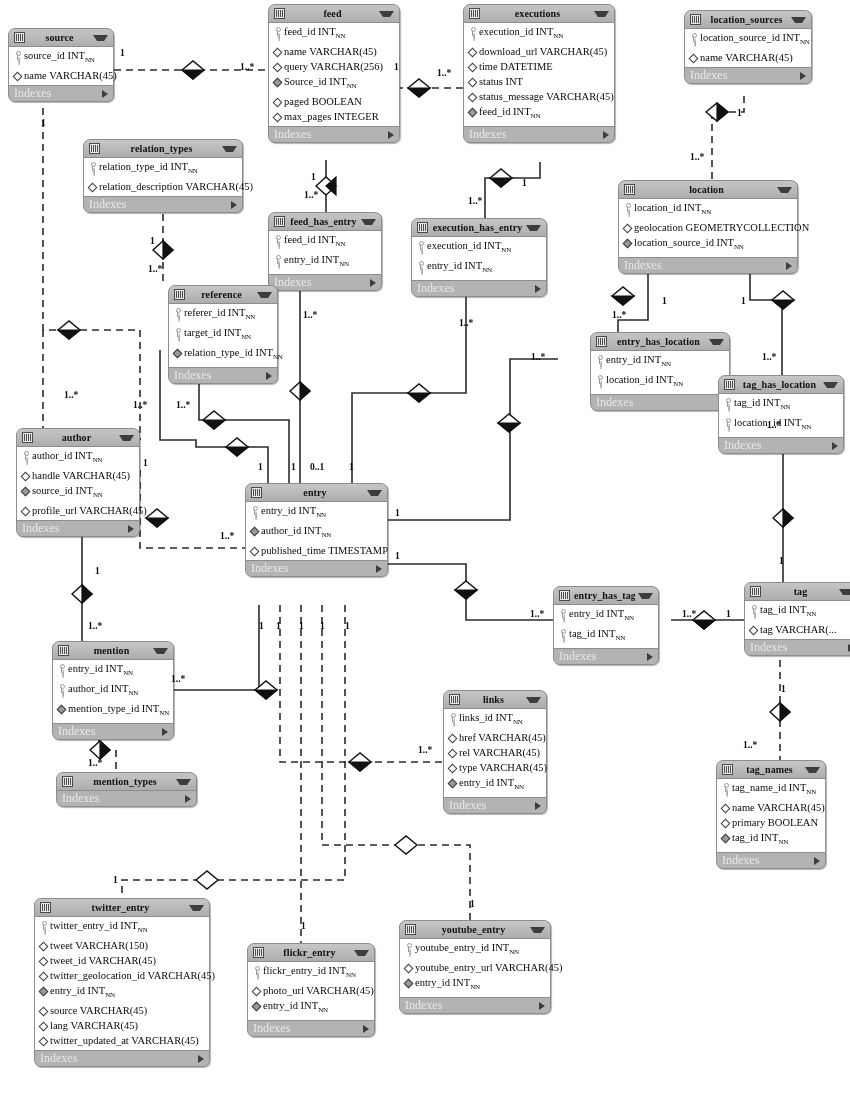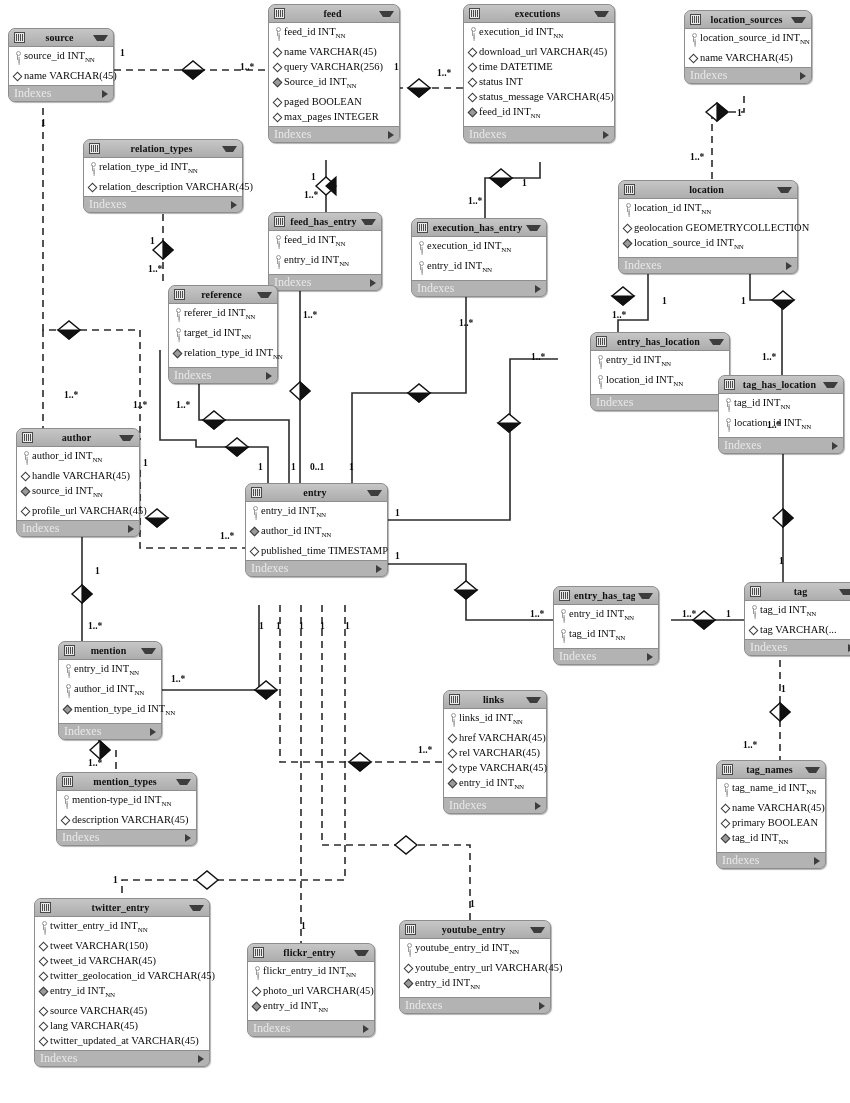--- a/index.html
+++ b/index.html
@@ -537,21 +537,21 @@
           <div class="col">
             <span class="k"><span class="g d"></span></span>
             <span class="ct">tag VARCHAR(...</span>
           </div>
         </div>
         <div class="ix">
           <span class="ixl">Indexes</span>
           <span class="arw"></span>
         </div>
       </div>
-      <div class="tbl" style="left: 58px; top: 641px; width: 104px;">
+      <div class="tbl" style="left: 52px; top: 641px; width: 122px;">
         <div class="hd">
           <span class="gico"></span>
           <span class="tname">mention</span>
           <span class="car"></span>
         </div>
         <div class="bd">
           <div class="col">
             <span class="k"><span class="g pk"></span></span>
             <span class="ct">entry_id INT<span class="nn">NN</span></span>
           </div>
@@ -629,30 +629,20 @@
         <div class="ix">
           <span class="ixl">Indexes</span>
           <span class="arw"></span>
         </div>
       </div>
       <div class="tbl" style="left: 56px; top: 772px; width: 141px;">
         <div class="hd">
           <span class="gico"></span>
           <span class="tname">mention_types</span>
           <span class="car"></span>
-        </div>
-        <div class="bd">
-          <div class="col">
-            <span class="k"><span class="g pk"></span></span>
-            <span class="ct">mention-type_id INT<span class="nn">NN</span></span>
-          </div>
-          <div class="col">
-            <span class="k"><span class="g d"></span></span>
-            <span class="ct">description VARCHAR(45)</span>
-          </div>
         </div>
         <div class="ix">
           <span class="ixl">Indexes</span>
           <span class="arw"></span>
         </div>
       </div>
       <div class="tbl" style="left: 34px; top: 898px; width: 176px;">
         <div class="hd">
           <span class="gico"></span>
           <span class="tname">twitter_entry</span>

